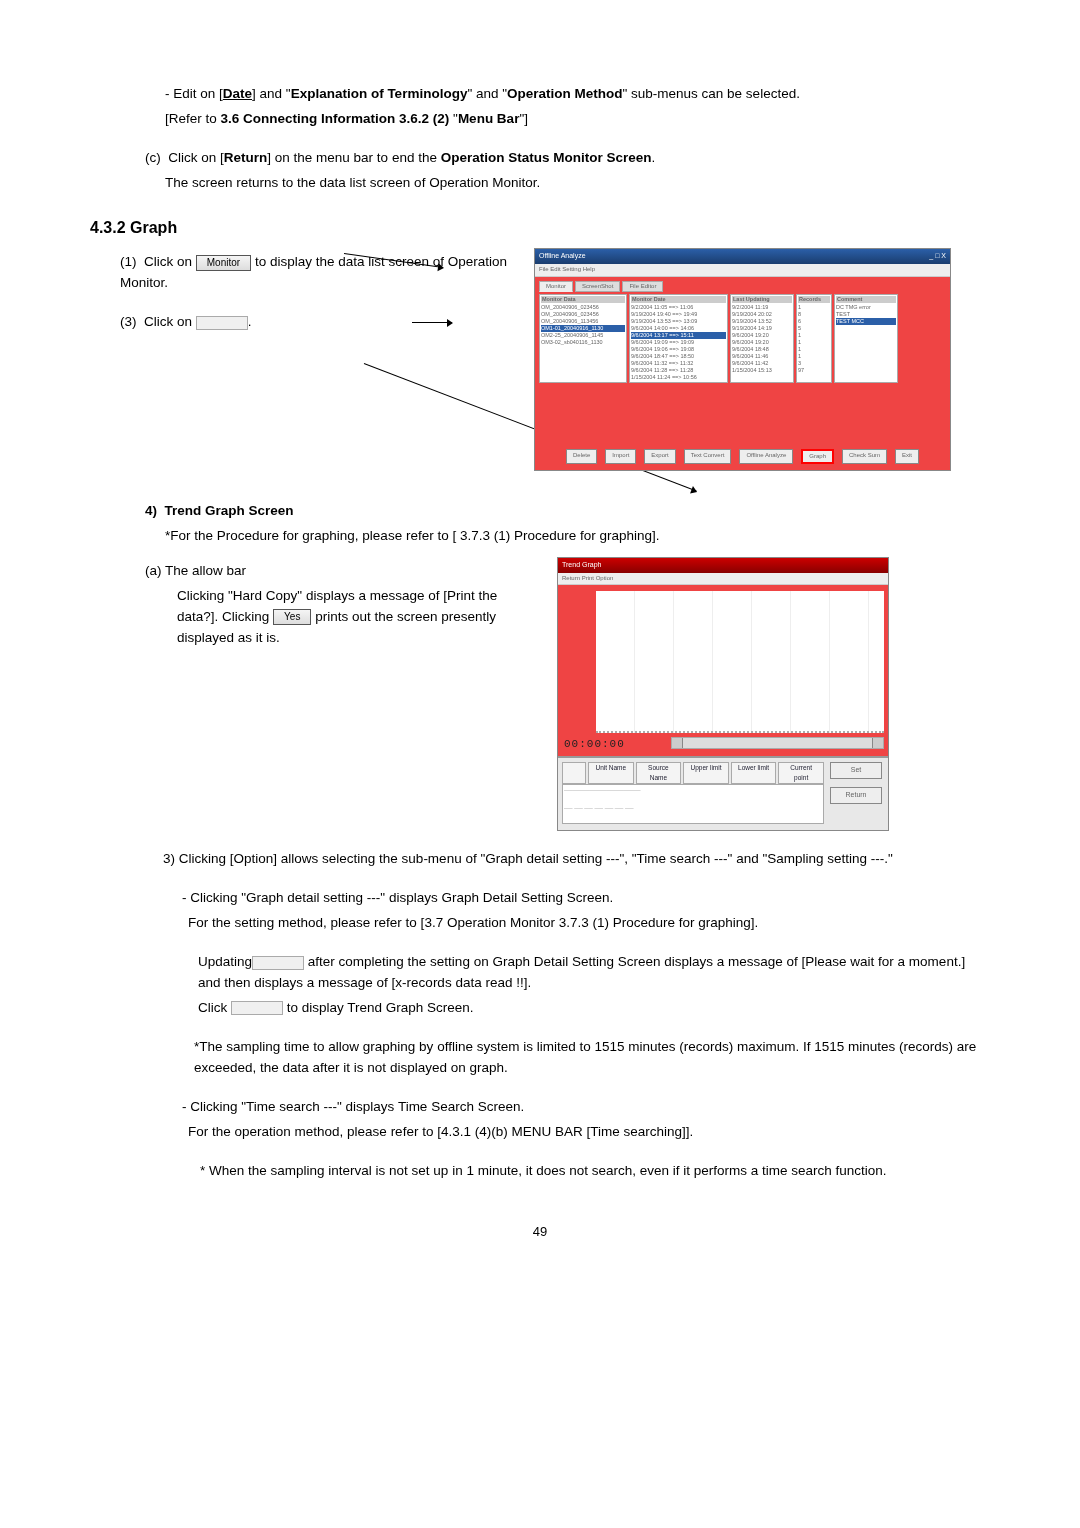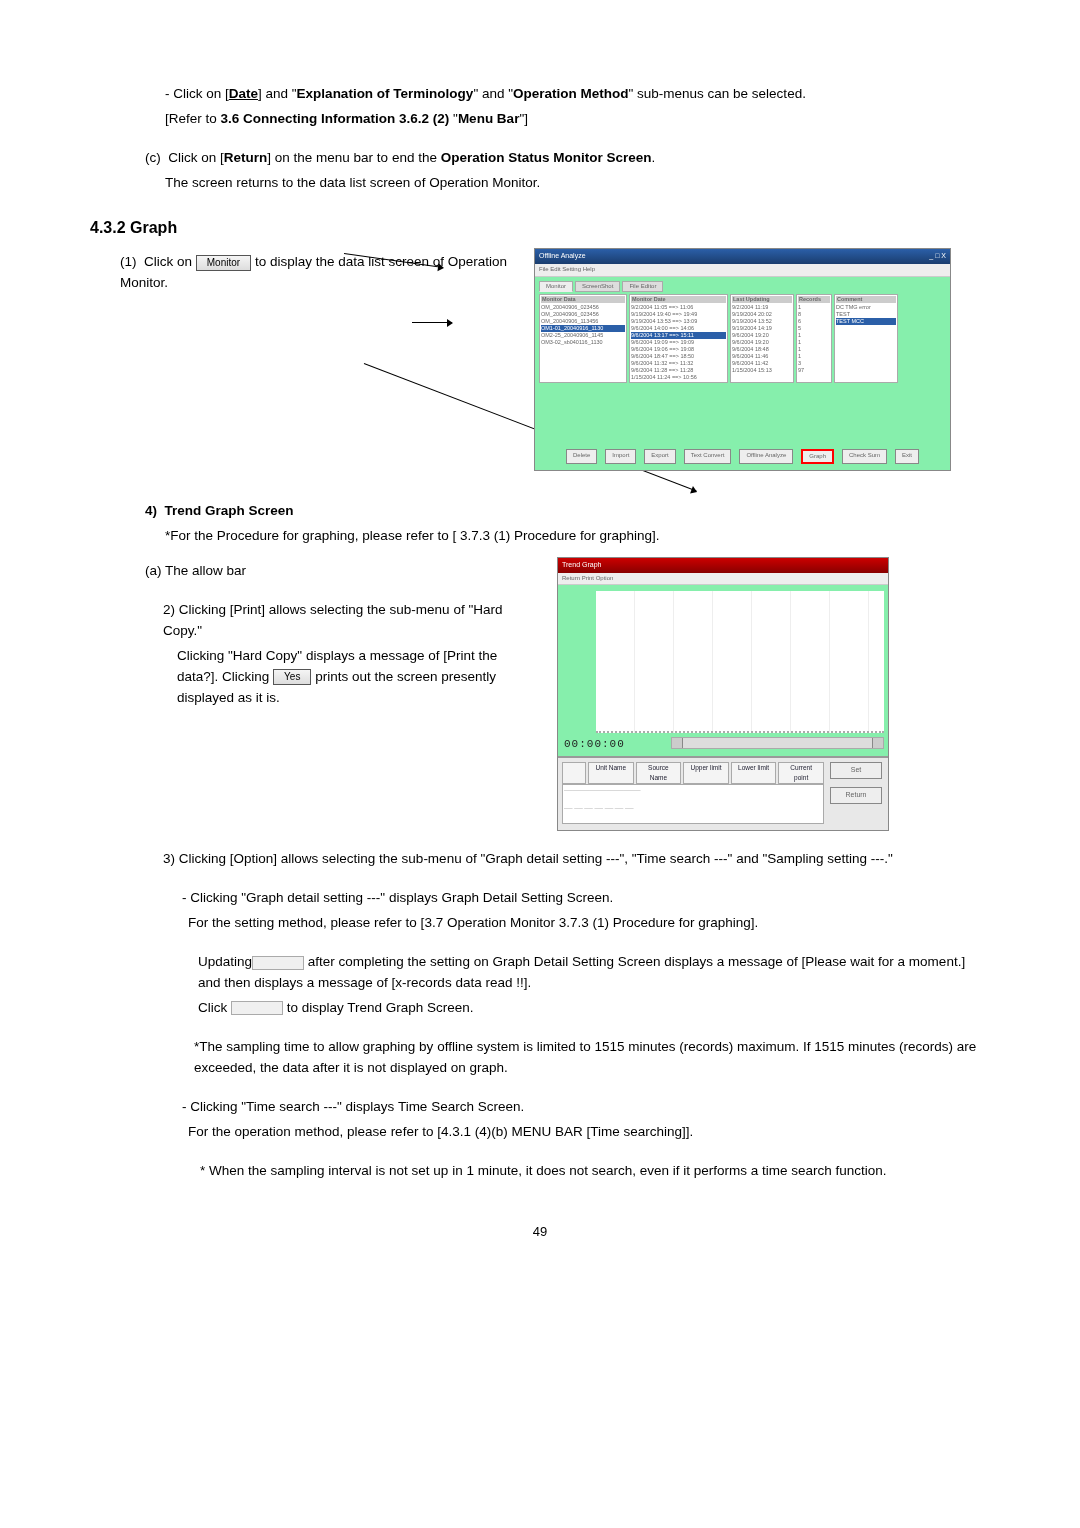--- a/index.html
+++ b/index.html
@@ -42,21 +42,21 @@
   .mid-row {
     display: flex;
     align-items: flex-start;
     gap: 4px;
     margin-top: 6px;
   }
   .mid-left { flex: 0 0 440px; }
   .mid-right { flex: 1; position: relative; }
   .screenshot-box {
     border: 1px solid #888;
-    background: #86efac;
+    background: #ef4444;
     font-size: 6px;
     color: #666;
     position: relative;
   }
   .ss-titlebar {
     background: linear-gradient(#2b5fa8,#1a3d6e);
     color: #fff;
     font-size: 7px;
     padding: 2px 4px;
     display: flex;
@@ -135,37 +135,41 @@
   .bold { font-weight:bold; }
   .under { text-decoration: underline; }
   .page-num { text-align:center; margin-top:40px; font-size:13px;}
   .row2 { display:flex; align-items:flex-start; gap:22px; margin-top:10px;}
   .row2 .left { flex:0 0 390px; }
 </style>
 </head>
 <body>
 
 <div class="para indent1">
-  <span>- Click on [</span><span class="bold under">Date</span><span>] and "</span><span class="bold">Explanation of Terminology</span><span>" and "</span><span class="bold">Operation Method</span><span>" sub-menus can be selected.</span>
+  <span>- Edit on [</span><span class="bold under">Date</span><span>] and "</span><span class="bold">Explanation of Terminology</span><span>" and "</span><span class="bold">Operation Method</span><span>" sub-menus can be selected.</span>
 </div>
 <div class="para indent1">[Refer to <span class="bold">3.6 Connecting Information 3.6.2 (2)</span> "<span class="bold">Menu Bar</span>"]</div>
 
 <div class="para indent2" style="margin-top:18px">
   <span>(c)</span>&nbsp;
   <span>Click on [</span><span class="bold">Return</span><span>] on the menu bar to end the </span><span class="bold">Operation Status Monitor Screen</span><span>.</span>
 </div>
 <div class="para indent1">The screen returns to the data list screen of Operation Monitor.</div>
 
 <div class="section-title">4.3.2 Graph</div>
 
 <div class="mid-row" style="position:relative">
   <div class="mid-left">
     <div class="para" style="margin-left:30px">
       <span>(1)</span>&nbsp;
       <span>Click on </span><span class="inline-btn">Monitor</span><span> to display the data list screen of Operation Monitor.</span>
+    </div>
+    <div class="para" style="margin-left:30px; margin-top:18px">
+      <span>(3)</span>&nbsp;
+      <span>Click on </span><span class="inline-btn-blank"></span><span>.</span>
     </div>
   </div>
 
   <div class="mid-right">
 
     <div class="arrow-line arrow-head" style="left:-190px; top:5px; width:100px; transform:rotate(8deg); transform-origin:left;"></div>
     <div class="arrow-line arrow-head" style="left:-122px; top:74px; width:40px;"></div>
     <div class="arrow-line arrow-head" style="left:-170px; top:115px; width:356px; transform:rotate(21deg); transform-origin:left;"></div>
 
     <div class="screenshot-box" style="width:415px">
@@ -265,21 +269,20 @@
 
 <div class="para" style="margin-left:55px; margin-top:30px">
   <span class="bold">4)</span>&nbsp;
   <span class="bold">Trend Graph Screen</span>
 </div>
 <div class="para" style="margin-left:75px">*For the Procedure for graphing, please refer to [ 3.7.3 (1) Procedure for graphing].</div>
 
 <div class="row2">
   <div class="left" style="margin-left:55px">
     <div class="para">(a) The allow bar</div>
-    <div class="para" style="margin-left:18px; margin-top:18px">2) Clicking [Print] allows selecting the sub-menu of "Hard Copy."</div>
     <div class="para" style="margin-left:32px">
       <span>Clicking "Hard Copy" displays a message of [Print the data?]. Clicking </span><span class="inline-btn">Yes</span><span> prints out the screen presently displayed as it is.</span>
     </div>
   </div>
   <div>
     <div class="screenshot-box tg-box">
       <div class="tg-title">Trend Graph</div>
       <div class="tg-menu">Return   Print   Option</div>
       <div class="tg-canvas"></div>
       <div style="display:flex; align-items:center">

